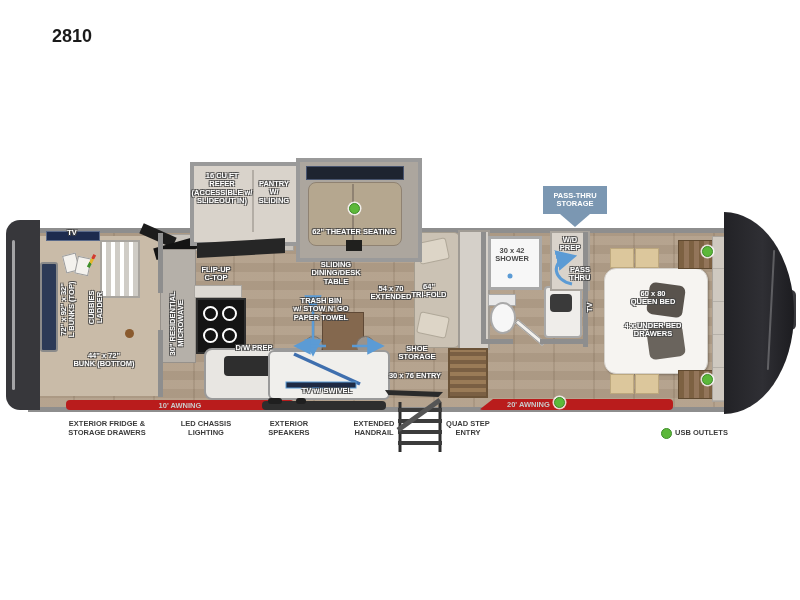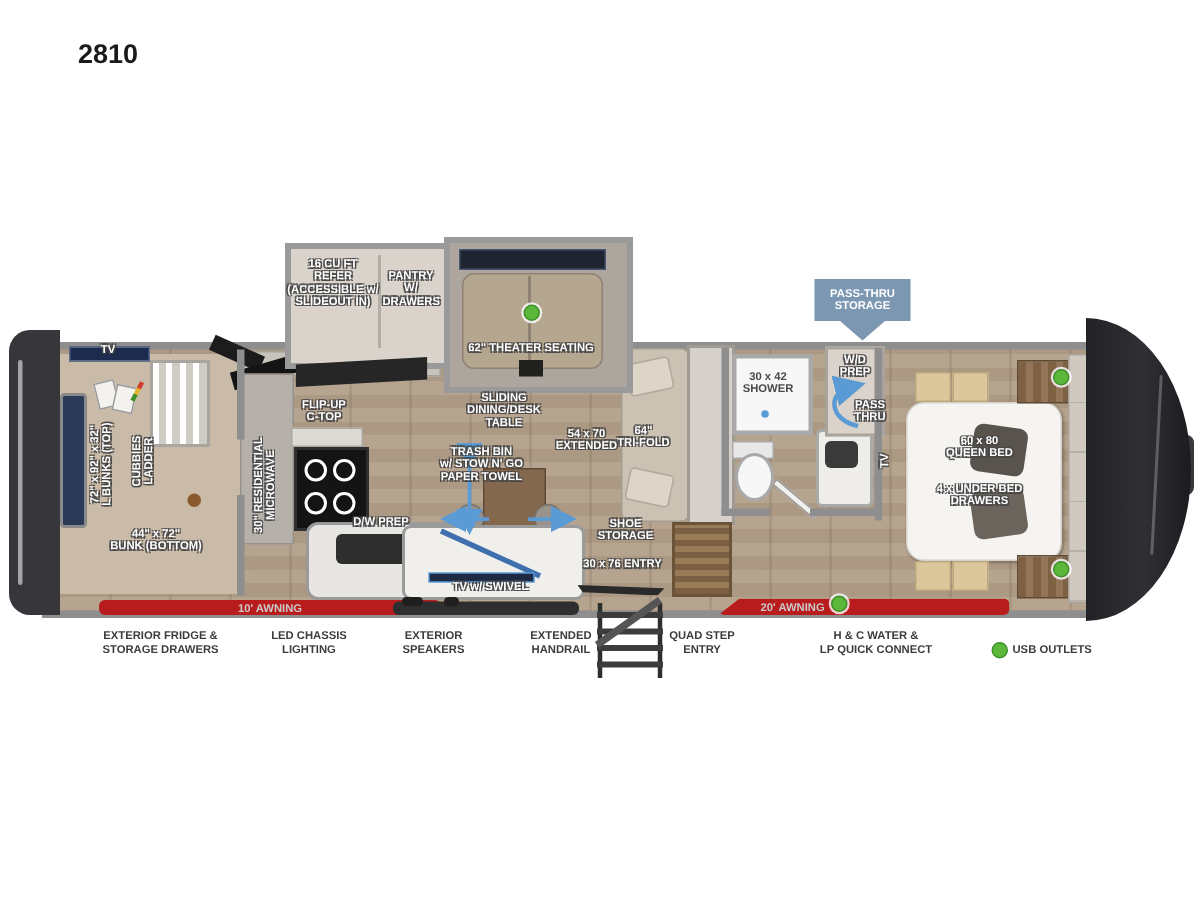--- a/index.html
+++ b/index.html
@@ -70,21 +70,21 @@
   <div class="abs furn" style="left:154px;top:242px;width:46px;height:12px;background:#141414;transform:rotate(-16deg);"></div>
 
   <div class="abs slide" style="left:190px;top:162px;width:104px;height:76px;"></div>
   <div class="abs" style="left:252px;top:170px;width:2px;height:62px;background:#b3ada5;z-index:4;"></div>
   <div class="abs lbl" style="left:191px;top:172px;width:62px;z-index:5;">16 CU FT
 REFER
 (ACCESSIBLE w/
 SLIDEOUT IN)</div>
   <div class="abs lbl" style="left:255px;top:180px;width:38px;z-index:5;">PANTRY
 W/
-DRAWERS</div>
+SLIDING</div>
 
   <div class="abs over" style="left:197px;top:238px;width:88px;height:20px;background:#262626;clip-path:polygon(0 25%,100% 0,100% 75%,0 100%);"></div>
 
   <div class="abs slide" style="left:296px;top:158px;width:118px;height:96px;background:#aca69e;"></div>
   <div class="abs over" style="left:306px;top:166px;width:96px;height:12px;background:#1e2430;border:1px solid #48546e;z-index:4;"></div>
   <div class="abs over tanseat" style="left:308px;top:182px;width:92px;height:62px;z-index:4;"></div>
   <div class="abs over" style="left:352px;top:184px;width:2px;height:56px;background:#8f8272;z-index:4;"></div>
   <div class="abs over" style="left:346px;top:240px;width:16px;height:11px;background:#20201e;z-index:4;"></div>
   <div class="abs dot" style="left:349px;top:203px;"></div>
   <div class="abs lbl" style="left:300px;top:228px;width:108px;white-space:nowrap;">62" THEATER SEATING</div>
@@ -222,19 +222,17 @@
   <div class="abs co" style="left:55px;top:419px;width:104px;text-align:center;">EXTERIOR FRIDGE &amp;
 STORAGE DRAWERS</div>
   <div class="abs co" style="left:160px;top:419px;width:92px;">LED CHASSIS
 LIGHTING</div>
   <div class="abs co" style="left:250px;top:419px;width:78px;">EXTERIOR
 SPEAKERS</div>
   <div class="abs co" style="left:334px;top:419px;width:80px;">EXTENDED
 HANDRAIL</div>
   <div class="abs co" style="left:428px;top:419px;width:80px;">QUAD STEP
 ENTRY</div>
-  <div class="abs co" style="left:532px;top:419px;width:104px;">H &amp; C WATER &amp;
-LP QUICK CONNECT</div>
 
   <div class="abs dot" style="left:661px;top:428px;"></div>
   <div class="abs co" style="left:675px;top:428px;width:70px;text-align:left;">USB OUTLETS</div>
 
 </div>
 
 </body></html>

